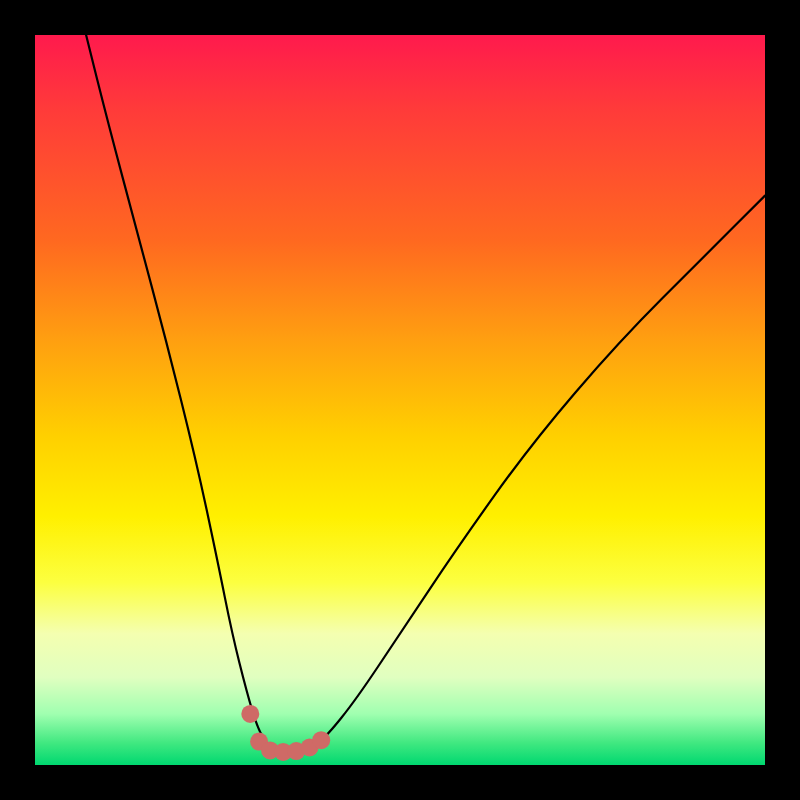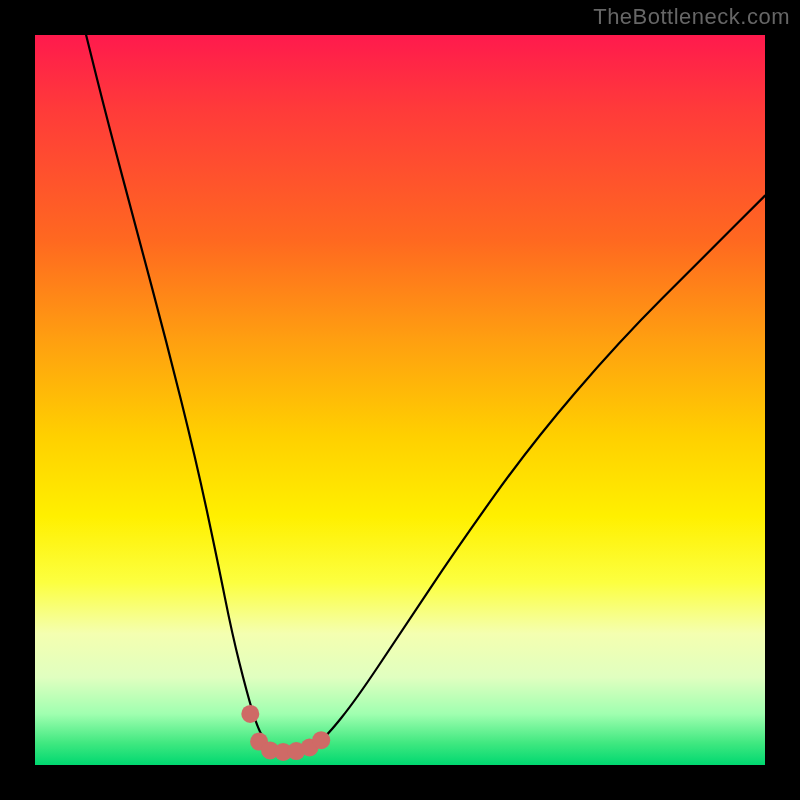--- a/index.html
+++ b/index.html
@@ -57,21 +57,20 @@
     position: absolute;
     inset: 0;
     width: 100%;
     height: 100%;
   }
 </style>
 </head>
 <body>
 
 <div class="frame">
-  <div class="watermark">TheBottleneck.com</div>
   <div class="plot-area">
     <div class="gradient-bg"></div>
     <svg class="curves" viewBox="0 0 730 730" preserveAspectRatio="none">
       <g>
         <path id="curve-path" fill="none" stroke="#000000" stroke-width="2.2" stroke-linecap="round" stroke-linejoin="round" d="M 51.1 0.0 Q 51.1 0.0 62.0 43.8 Q 73.0 87.6 87.6 142.4 Q 102.2 197.1 116.8 251.9 Q 131.4 306.6 146.0 365.0 Q 160.6 423.4 171.6 474.5 Q 182.5 525.6 189.8 562.1 Q 197.1 598.6 204.4 627.8 Q 211.7 657.0 217.2 675.3 Q 222.7 693.5 228.1 702.6 Q 233.6 711.8 240.9 713.6 Q 248.2 715.4 255.5 715.4 Q 262.8 715.4 270.1 713.6 Q 277.4 711.8 284.7 706.3 Q 292.0 700.8 306.6 682.5 Q 321.2 664.3 343.1 631.5 Q 365.0 598.6 394.2 554.8 Q 423.4 511.0 459.9 459.9 Q 496.4 408.8 540.2 357.7 Q 584.0 306.6 627.8 262.8 Q 671.6 219.0 700.8 189.8 T 730.0 160.6"></path>
       </g>
       <g id="marker-group">
           <circle cx="215.3" cy="678.9" r="9" fill="#cf6a66"></circle>
           <circle cx="224.1" cy="706.6" r="9" fill="#cf6a66"></circle>
           <circle cx="235.1" cy="715.4" r="9" fill="#cf6a66"></circle>

